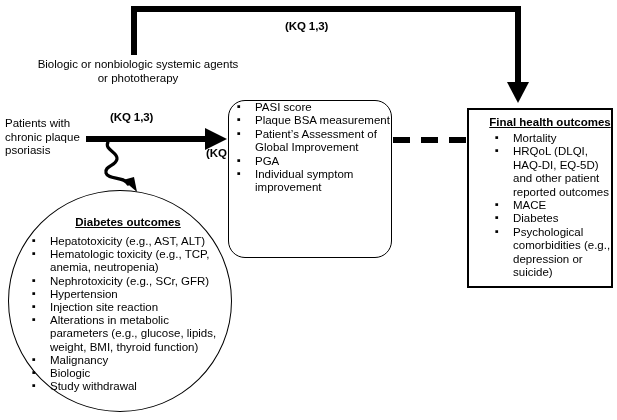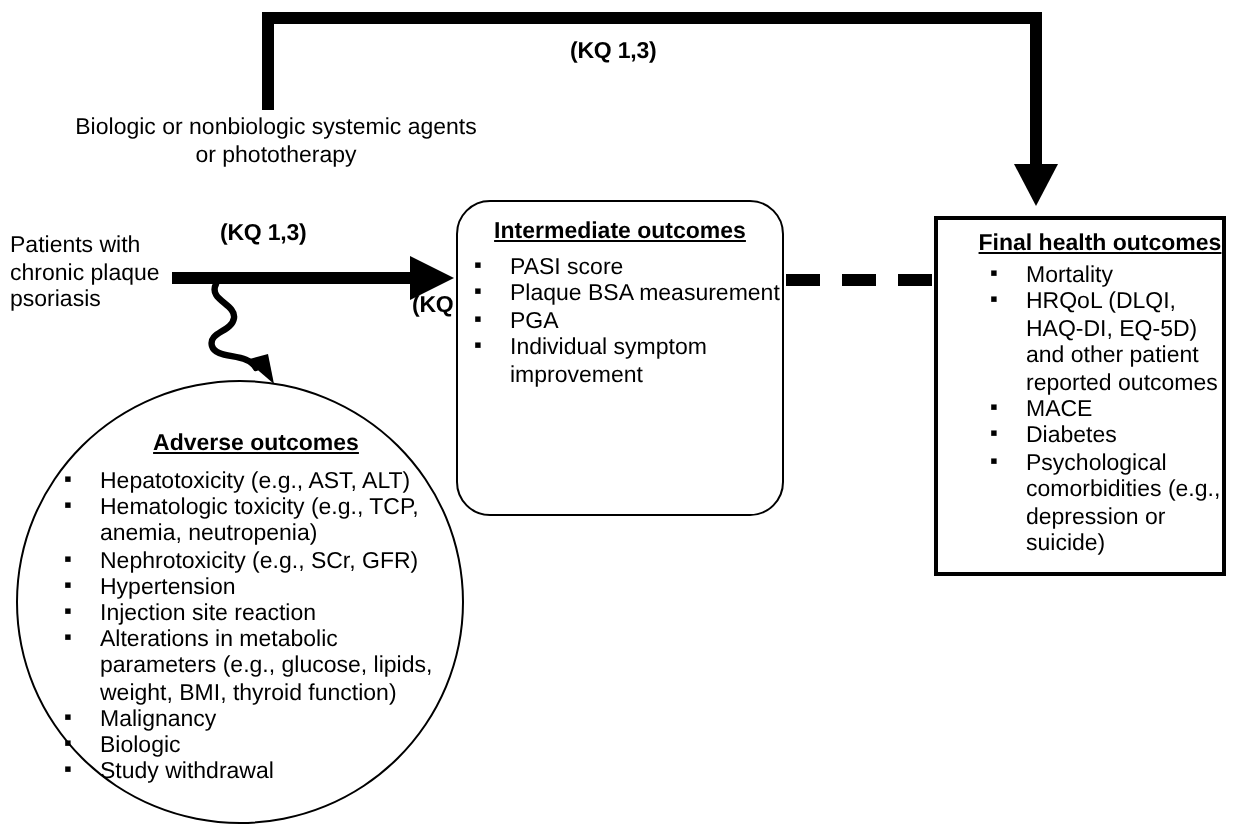--- a/index.html
+++ b/index.html
@@ -59,43 +59,43 @@
 
 <div class="abs txt" id="treatment">Biologic or nonbiologic systemic agents or phototherapy</div>
 
 <div class="abs kq" id="kq13-top">(KQ 1,3)</div>
 
 <div class="abs kq" id="kq13-left">(KQ 1,3)</div>
 
 <div class="abs kq" id="kq2">(KQ 2)</div>
 
 <div class="abs" id="intermediate-box">
-  <span class="hdr">Intermediate outcomes</span>
   <ul class="bl">
     <li>PASI score</li>
     <li>Plaque BSA measurement</li>
+    <li>Patient’s Assessment of Global Improvement</li>
     <li>PGA</li>
     <li>Individual symptom improvement</li>
   </ul>
 </div>
 
 <div class="abs" id="final-box">
   <span class="hdr">Final health outcomes</span>
   <ul class="bl">
     <li>Mortality</li>
     <li>HRQoL (DLQI, HAQ-DI, EQ-5D) and other patient reported outcomes</li>
     <li>MACE</li>
     <li>Diabetes</li>
     <li>Psychological comorbidities (e.g., depression or suicide)</li>
   </ul>
 </div>
 
 <div class="abs" id="adverse-oval"></div>
 <div class="abs" id="adverse-inner">
-  <span class="hdr">Adverse outcomes</span>
+  <span class="hdr">Diabetes outcomes</span>
   <ul class="bl">
     <li>Hepatotoxicity (e.g., AST, ALT)</li>
     <li>Hematologic toxicity (e.g., TCP, anemia, neutropenia)</li>
     <li>Nephrotoxicity (e.g., SCr, GFR)</li>
     <li>Hypertension</li>
     <li>Injection site reaction</li>
     <li>Alterations in metabolic parameters (e.g., glucose, lipids, weight, BMI, thyroid function)</li>
     <li>Malignancy</li>
     <li>Biologic</li>
     <li>Study withdrawal</li>

